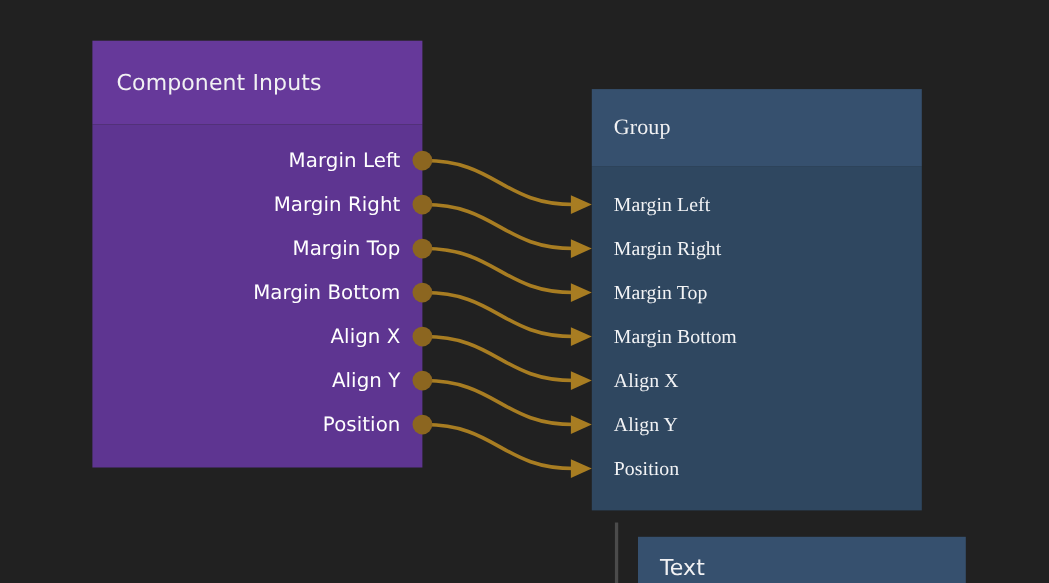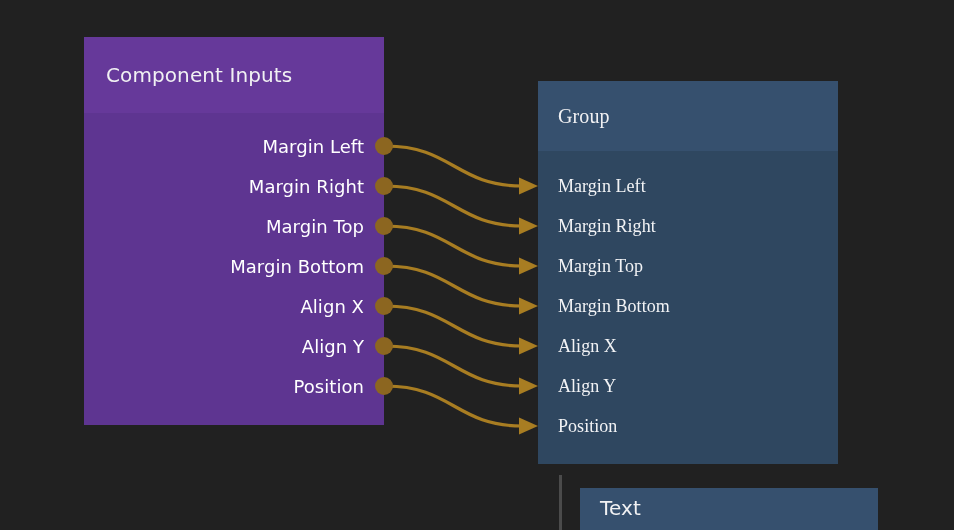--- a/index.html
+++ b/index.html
@@ -105,21 +105,21 @@
   #node-text {
     left: 580px;
     top: 488px;
     width: 298px;
     height: 42px;
   }
   #node-text .node-header {
     height: 42px;
     background: #36506e;
     padding-left: 20px;
-    align-items: center;
+    align-items: flex-end;
     padding-bottom: 2px;
   }
 
   
   #group-stem {
     position: absolute;
     left: 559px;
     top: 475px;
     width: 3px;
     height: 55px;

